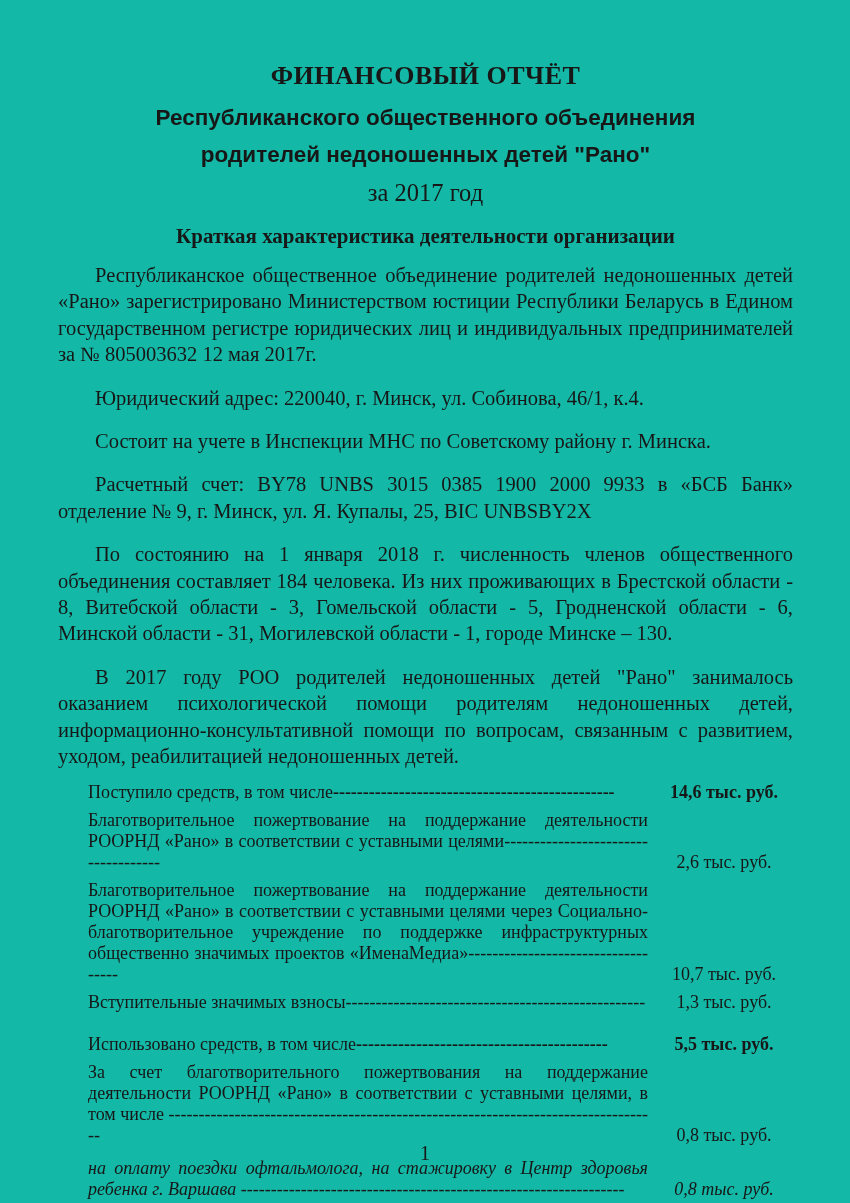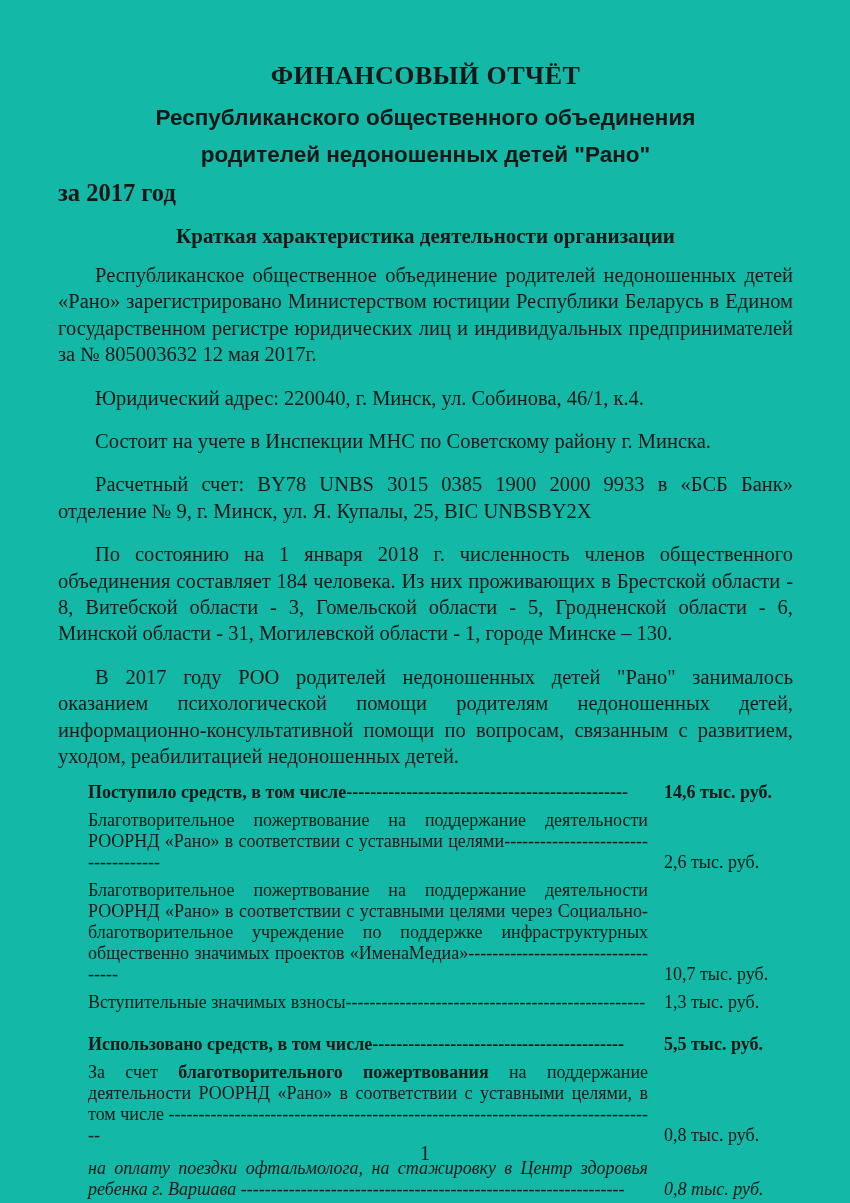--- a/index.html
+++ b/index.html
@@ -25,22 +25,22 @@
   .title-sans {
     font-family: "Liberation Sans", sans-serif;
     font-size: 22.5px;
     font-weight: bold;
     text-align: center;
     line-height: 27px;
     margin: 0 0 10px 0;
   }
   .title-serif-2 {
     font-size: 24.5px;
-    font-weight: bold;
-    text-align: left;
+    font-weight: normal;
+    text-align: center;
     line-height: 29px;
     margin: 2px 0 0 0;
   }
   .section-heading {
     font-size: 21px;
     font-weight: bold;
     text-align: center;
     line-height: 24px;
     margin: 17px 0 0 0;
   }
@@ -69,24 +69,25 @@
   .fin-label {
     width: 560px;
     flex: 0 0 560px;
     text-align: justify;
   }
   .fin-amount {
     width: 120px;
     flex: 0 0 120px;
     padding-left: 16px;
     white-space: nowrap;
+    text-align: center;
   }
   .fin-row.bold { font-weight: bold; }
   .fin-row.italic { font-style: italic; }
-  .seg-bold { font-weight: bold; }
+  .seg-bold { font-weight: normal; }
   .dashes { word-break: break-all; }
   .page-num {
     position: absolute;
     bottom: 38px;
     left: 0;
     right: 0;
     text-align: center;
     font-size: 20px;
     line-height: 24px;
   }

